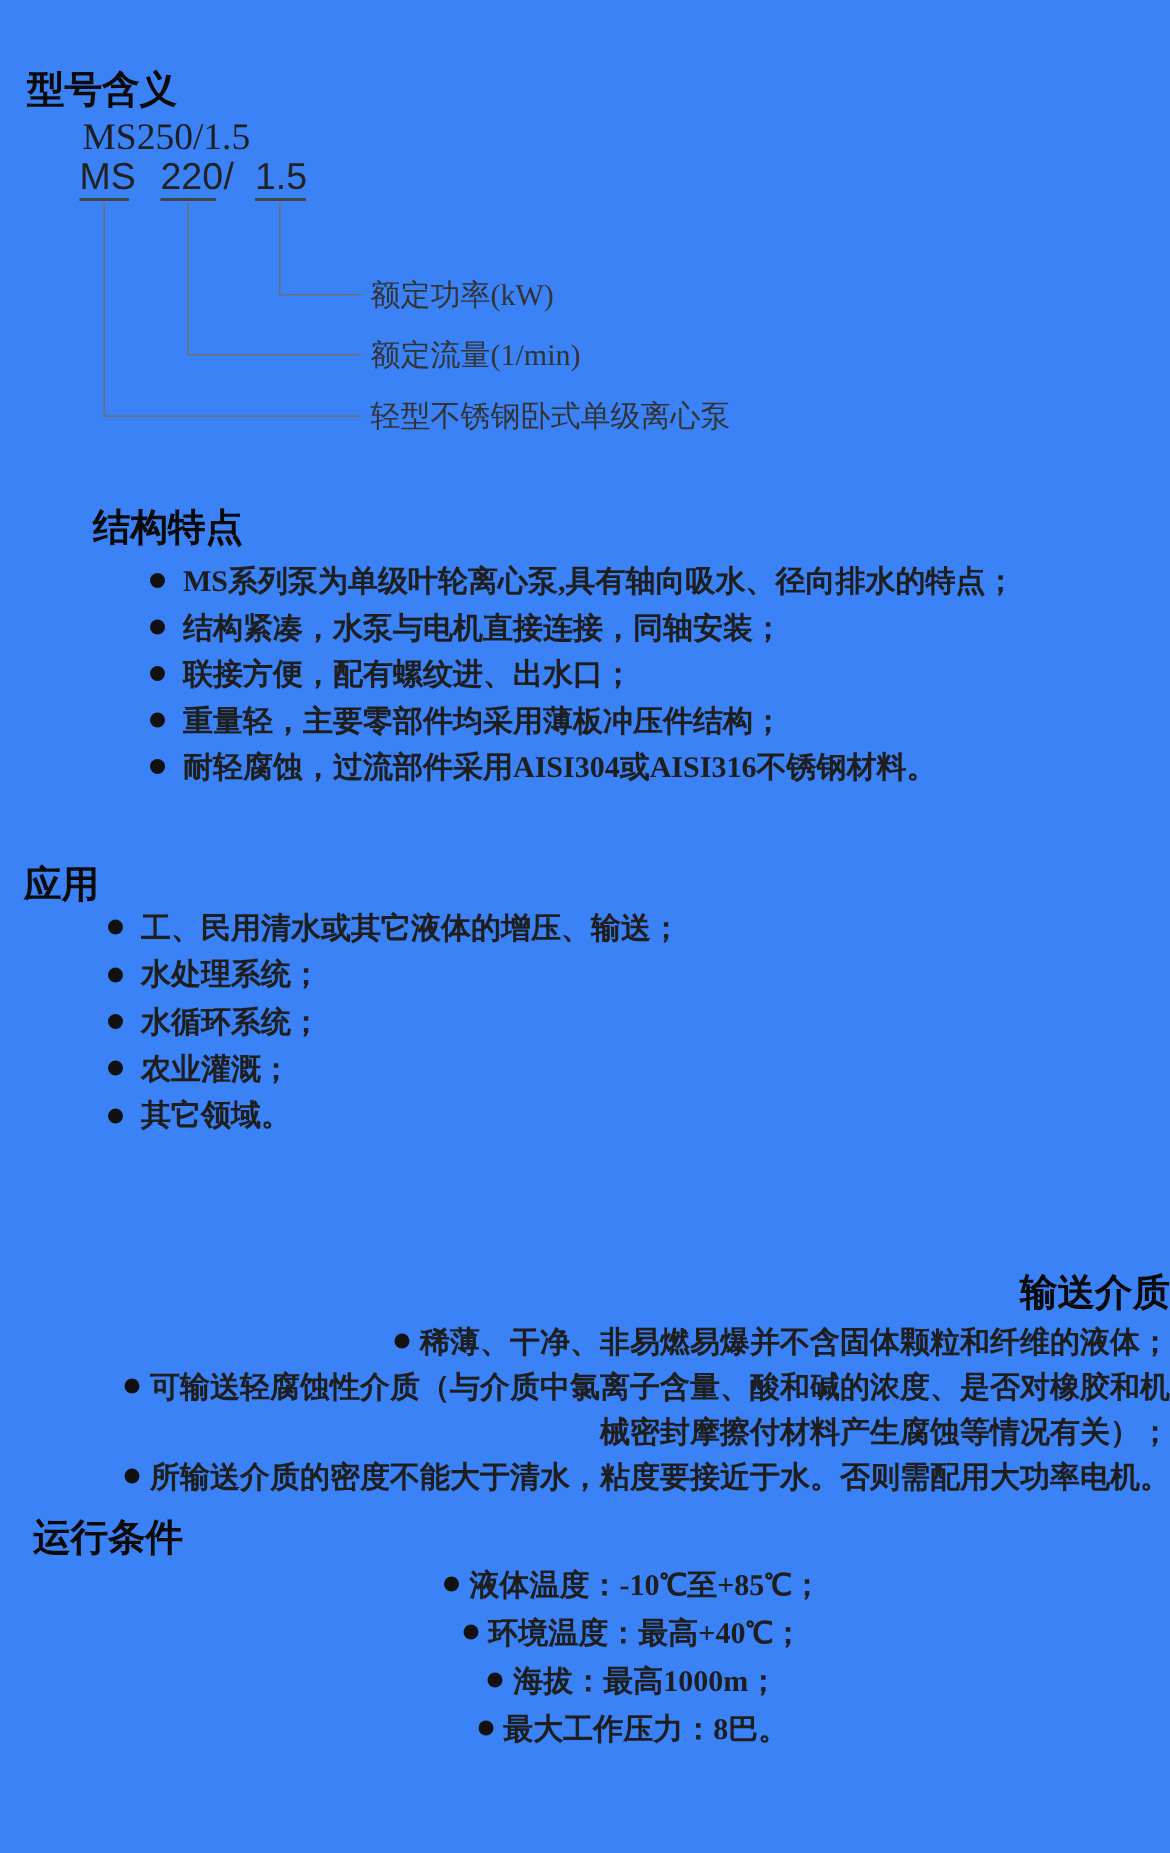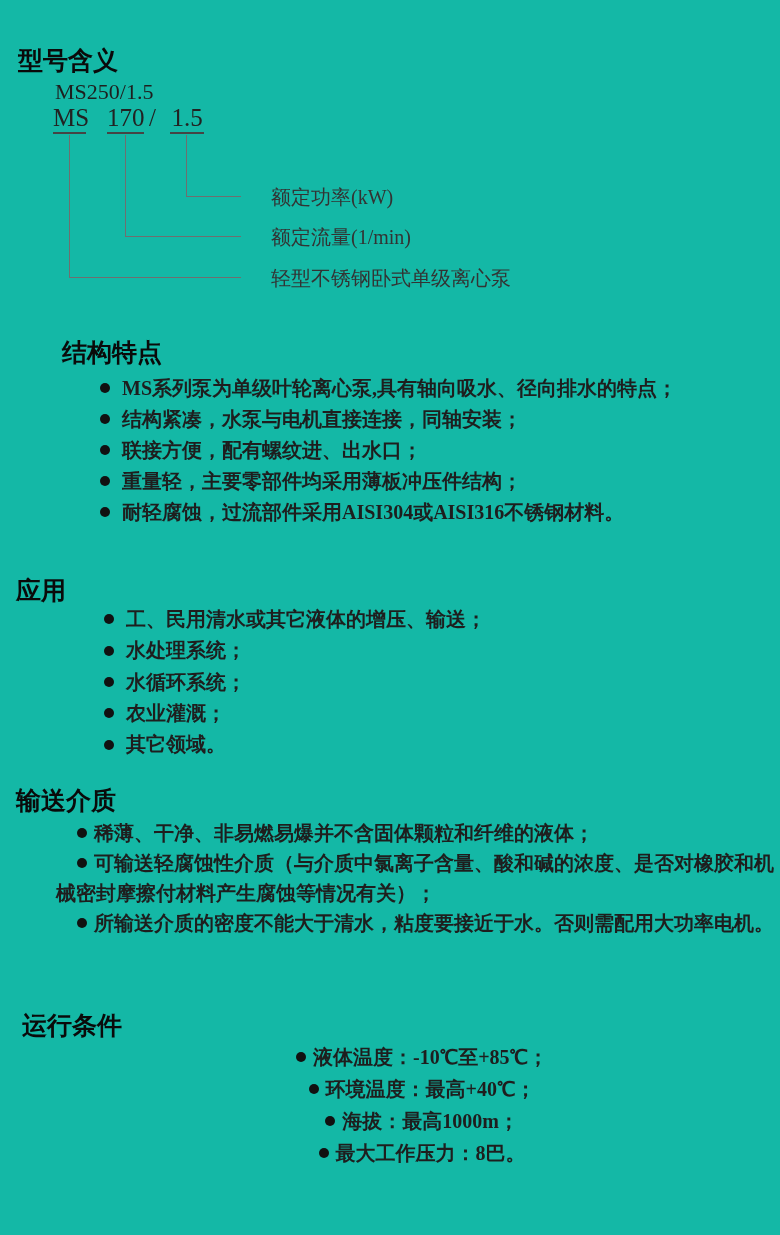--- a/index.html
+++ b/index.html
@@ -1,84 +1,84 @@
 <!DOCTYPE html>
 <html><head>
 <meta charset="utf-8">
 <style>
   html,body { margin:0; padding:0; background:#ffffff; }
   .page {
     position:relative;
     width:780px; height:1235px;
-    background:#14b8a6;
+    background:#3b82f6;
     color:#1e1e1e;
     font-family:"Liberation Serif", sans-serif; 
     overflow:hidden;
   }
   h1,h2 {
     margin:0;
     font-family:"Liberation Sans", sans-serif;
     font-weight:bold;
     color:#0a0a0a;
     font-size:25px;
     line-height:32px;
   }
   
   .model { position:absolute; top:0; left:0; width:780px; height:330px; }
   .model h1 { position:absolute; left:18px; top:44px; }
   .model-full {
     position:absolute; left:55px; top:79px;
-    font-size:22px; line-height:26px;
+    font-size:25px; line-height:26px;
     font-family:"Liberation Serif", serif;
   }
   .part, .slash {
     position:absolute; top:105px;
     font-size:25px; line-height:26px;
-    font-family:Liberation Serif, serif;
+    font-family:Liberation Sans, sans-serif;
     color:#222;
   }
   .part { text-align:center; border-bottom:2px solid #454545; padding-bottom:1px; }
   .part-ms    { left:53px;  width:33px; }
   .part-flow  { left:107px; width:37px; }
   .slash      { left:149px; }
   .part-power { left:170px; width:34px; }
   .connector {
     position:absolute;
     border-left:1.5px solid #6f6f6f;
     border-bottom:1.5px solid #6f6f6f;
   }
   .c-power  { left:186px; top:135px; width:54px;  height:61px;  }
   .c-flow   { left:125px; top:135px; width:115px; height:101px; }
   .c-series { left:69px;  top:135px; width:171px; height:142px; }
   .dlabel {
     position:absolute; left:247px;
     font-size:20px; line-height:24px;
-    color:#333333; white-space:nowrap;margin-left:24px;
+    color:#333333; white-space:nowrap;
   }
   .l-power  { top:185px; }
   .l-flow   { top:225px; }
   .l-series { top:266px; }
   
   .sec { position:absolute; left:0; width:780px; }
   .sec-structure { top:336px;padding-left:45px; }
   .sec-application { top:574px; }
-  .sec-transport { top:784px; }
+  .sec-transport { top:846px;text-align:right; }
   .sec-operating { top:1009px; }
   .sec-structure  h2 { padding-left:17px; }
   .sec-application h2 { padding-left:16px; }
   .sec-transport  h2 { padding-left:16px; }
   .sec-operating  h2 { padding-left:22px; }
   ul { list-style:none; margin:0; padding:0;font-weight:bold; }
   li { font-size:20px; color:#1e1e1e; white-space:nowrap; }
   .sec-structure   ul { margin-top:5px; }
   .sec-application ul { margin-top:-2px; }
   .sec-transport   ul { margin-top:2px; }
   .sec-operating   ul { margin-top:0; }
   .sec-structure   li { line-height:31px;   padding-left:55px; }
-  .sec-application li { line-height:31.3px; padding-left:104px; }
+  .sec-application li { line-height:31.3px; padding-left:72px; }
   .sec-transport   li { line-height:30px;   padding-left:77px; }
   .sec-operating   li { line-height:32px;   padding-left:64px;text-align:center; }
   .bullet {
     display:inline-block;
     width:10px; height:10px; border-radius:50%;
     background:#111111;
     vertical-align:middle; margin-top:-4px;
   }
   .sec-structure .bullet, .sec-application .bullet { margin-right:12px; }
   .sec-transport .bullet, .sec-operating .bullet  { margin-right:7px; }
@@ -86,21 +86,21 @@
 </style>
 </head>
 <body>
 
 <div class="page">
 
   <section class="model">
     <h1>型号含义</h1>
     <div class="model-full">MS250/1.5</div>
     <div class="part part-ms">MS</div>
-    <div class="part part-flow">170</div>
+    <div class="part part-flow">220</div>
     <div class="slash">/</div>
     <div class="part part-power">1.5</div>
 
     <div class="connector c-power"></div>
     <div class="connector c-flow"></div>
     <div class="connector c-series"></div>
 
     <div class="dlabel l-power">额定功率(kW)</div>
     <div class="dlabel l-flow">额定流量(1/min)</div>
     <div class="dlabel l-series">轻型不锈钢卧式单级离心泵</div>

